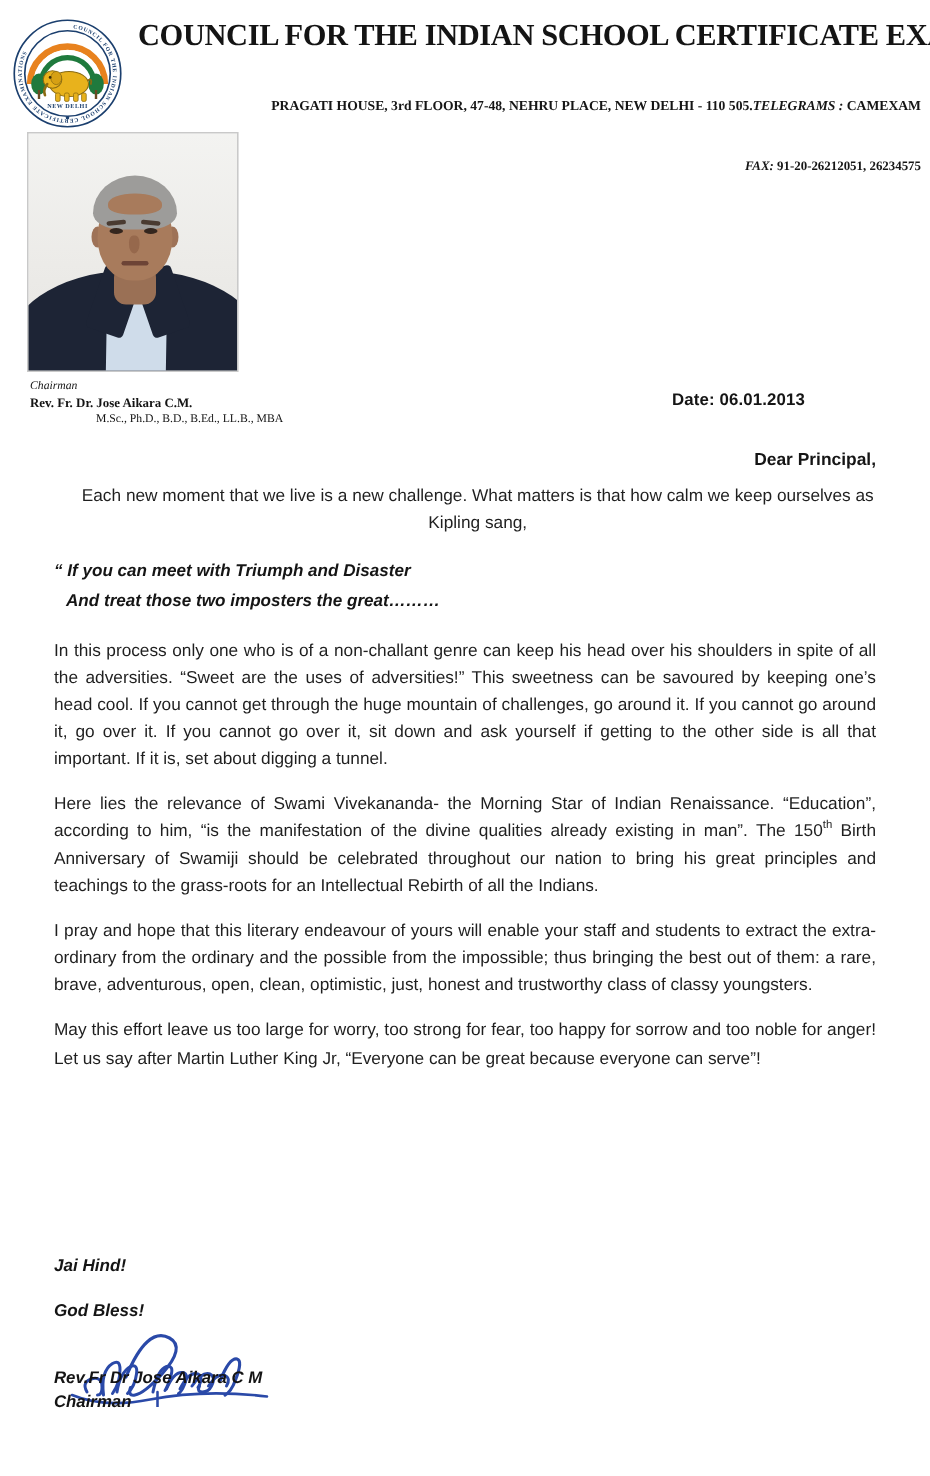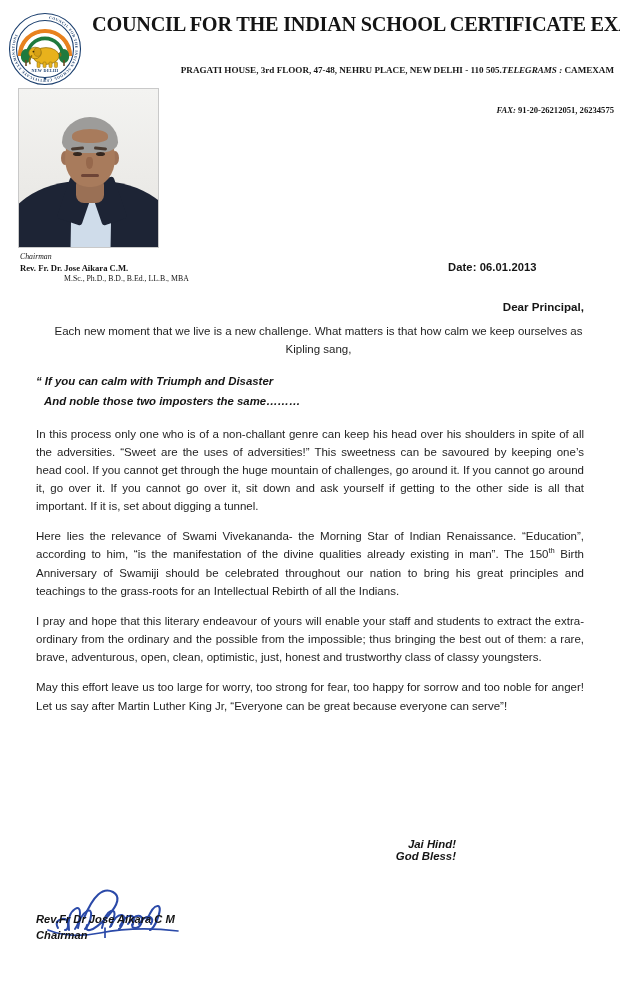--- a/index.html
+++ b/index.html
@@ -263,30 +263,29 @@
     vertical-align: super;
     line-height: 0;
   }
 
   
   .closing {
     position: absolute;
     left: 36px;
     top: 838px;
     width: 420px;
-    text-align: right;
   }
   .jai-hind, .god-bless {
     font-style: italic;
     font-weight: bold;
     font-size: 11.4px;
     color: #151515;
     margin: 0;
   }
-  .god-bless { }
+  .god-bless { margin-top: 18px; }
 
   .sig-wrap {
     position: absolute;
     left: 42px;
     top: 884px;
     width: 230px;
     height: 54px;
   }
   .sig-wrap svg { display: block; }
 
@@ -388,22 +387,22 @@
 </div>
 
 <div class="date-line">Date: 06.01.2013</div>
 
 <div class="letter-body">
   <p class="salutation">Dear Principal,</p>
 
   <p class="para nojust">Each new moment that we live is a new challenge. What matters is that how calm we keep ourselves as Kipling sang,</p>
 
   <div class="verse-block">
-    <p class="verse">“ If you can calm with Triumph and Disaster</p>
-    <p class="verse indent">And noble those two imposters the same………</p>
+    <p class="verse">“ If you can meet with Triumph and Disaster</p>
+    <p class="verse indent">And treat those two imposters the great………</p>
   </div>
 
   <p class="para">In this process only one who is of a non-challant genre can keep his head over his shoulders in spite of all the adversities. “Sweet are the uses of adversities!” This sweetness can be savoured by keeping one’s head cool. If you cannot get through the huge mountain of challenges, go around it. If you cannot go around it, go over it. If you cannot go over it, sit down and ask yourself if getting to the other side is all that important. If it is, set about digging a tunnel.</p>
 
   <p class="para"><span>Here lies the relevance of Swami Vivekananda- the Morning Star of Indian Renaissance. “Education”, according to him, “is the manifestation of the divine qualities already existing in man”. The 150</span><sup class="ord">th</sup><span> Birth Anniversary of Swamiji should be celebrated throughout our nation to bring his great principles and teachings to the grass-roots for an Intellectual Rebirth of all the Indians.</span></p>
 
   <p class="para">I pray and hope that this literary endeavour of yours will enable your staff and students to extract the extra-ordinary from the ordinary and the possible from the impossible; thus bringing the best out of them: a rare, brave, adventurous, open, clean, optimistic, just, honest  and trustworthy class of classy youngsters.</p>
 
   <p class="para">May this effort leave us too large for worry, too strong for fear, too happy for sorrow and too noble for anger! Let us say after Martin Luther King Jr, “Everyone can be great because everyone can serve”!</p>
 </div>

